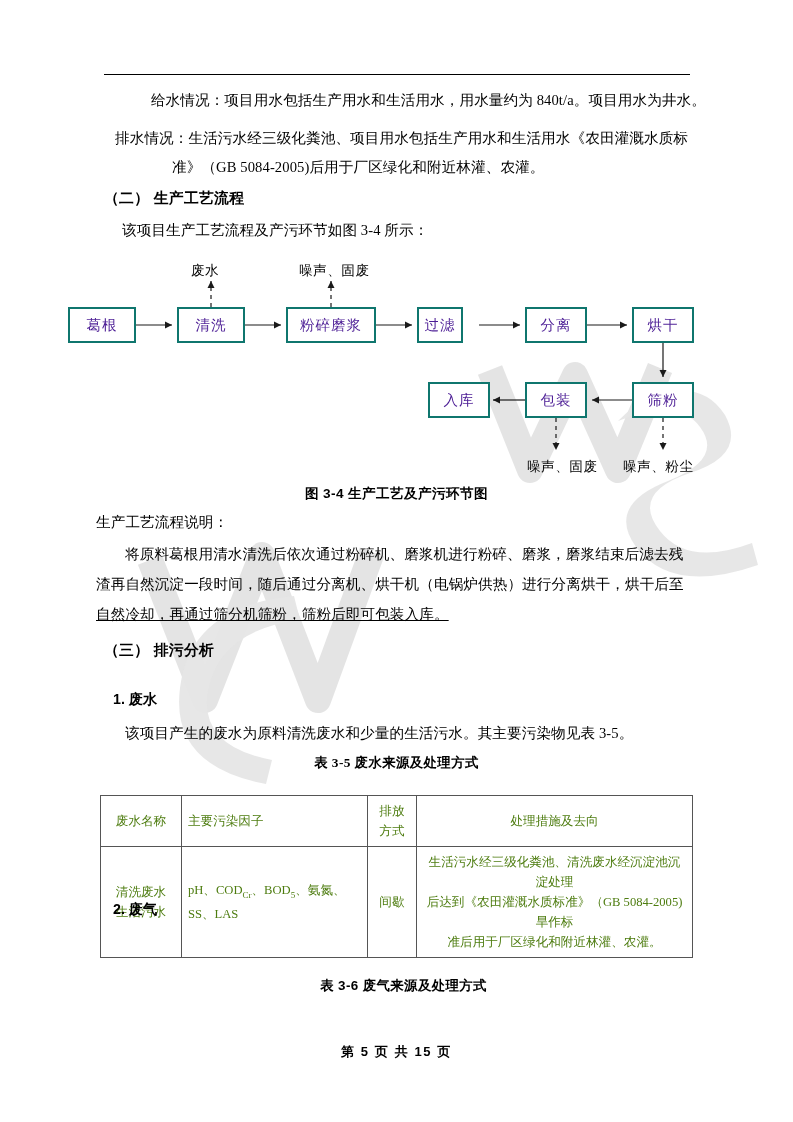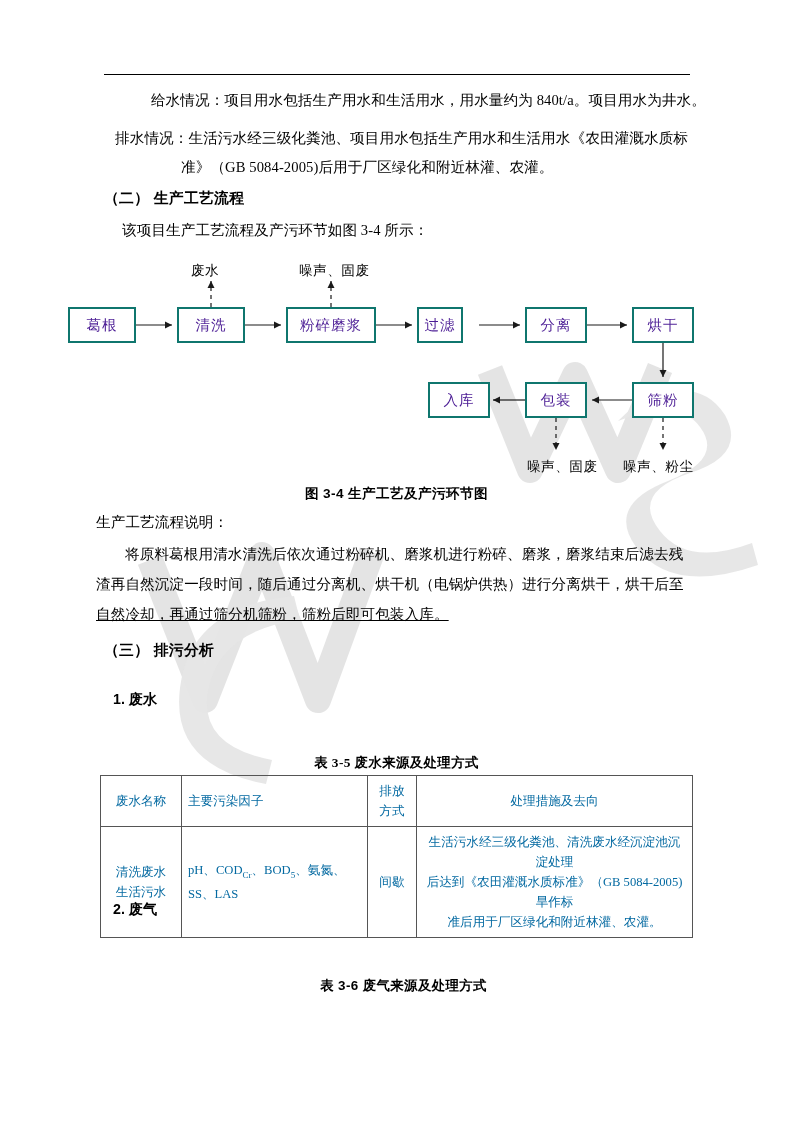--- a/index.html
+++ b/index.html
@@ -133,21 +133,22 @@
     font-family: "Liberation Sans", "DejaVu Sans", sans-serif;
     font-weight: bold;
     font-size: 13.4px;
     color: #000;
     letter-spacing: 0.4px;
   }
   table.doc-table {
     position: absolute;
     border-collapse: collapse;
     font-size: 12.6px;
-    color: #0369a1;
+    color: #4d7c0f;
+    margin-top: 20px;
   }
   table.doc-table td {
     border: 1px solid #555;
     padding: 5px 6px;
     vertical-align: middle;
     line-height: 20px;
   }
   .th-cell { text-align: center; }
   .c-name { width: 72px; text-align: center; line-height: 21px; }
   .c-factor { width: 182px; text-align: left; line-height: 22px; }
@@ -185,21 +186,21 @@
     </g>
   </svg>
 
   <div class="content">
 
     <div class="header-rule"></div>
 
     <div class="para" style="left:131px; top:86px; width:575px;text-align:right;">给水情况：项目用水包括生产用水和生活用水，用水量约为 840t/a。项目用水为井水。</div>
 
     <div class="para" style="left:115px; top:124px; width:575px;">排水情况：生活污水经三级化粪池、项目用水包括生产用水和生活用水《农田灌溉水质标</div>
-    <div class="para" style="left:181px; top:153px; width:520px;">准》（GB 5084-2005)后用于厂区绿化和附近林灌、农灌。</div>
+    <div class="para" style="left:172px; top:153px; width:520px;">准》（GB 5084-2005)后用于厂区绿化和附近林灌、农灌。</div>
 
     <div class="heading" style="left:104px; top:189px;">（二） 生产工艺流程</div>
     <div class="para" style="left:122px; top:216px; width:560px;">该项目生产工艺流程及产污环节如图 3-4 所示：</div>
 
     <div class="flow">
 
       <div class="fbox" style="left:68px;  top:57px; width:68px;  height:36px;">葛根</div>
       <div class="fbox" style="left:177px; top:57px; width:68px;  height:36px;">清洗</div>
       <div class="fbox" style="left:286px; top:57px; width:90px;  height:36px;">粉碎磨浆</div>
       <div class="fbox" style="left:417px; top:57px; width:46px;  height:36px;">过滤</div>
@@ -250,20 +251,21 @@
     <div class="fig-caption">图 3-4  生产工艺及产污环节图</div>
 
     <div class="para" style="left:96px; top:508px; width:600px;">生产工艺流程说明：</div>
     <div class="para" style="left:125px; top:540px; width:580px;">将原料葛根用清水清洗后依次通过粉碎机、磨浆机进行粉碎、磨浆，磨浆结束后滤去残</div>
     <div class="para" style="left:96px; top:570px; width:610px;">渣再自然沉淀一段时间，随后通过分离机、烘干机（电锅炉供热）进行分离烘干，烘干后至</div>
     <div class="para" style="left:96px; top:600px; width:610px;text-decoration:underline;">自然冷却，再通过筛分机筛粉，筛粉后即可包装入库。</div>
 
     <div class="heading" style="left:104px; top:641px;">（三） 排污分析</div>
 
     <div class="subheading" style="left:113px; top:690px;">1. 废水</div>
+    <div class="para" style="left:125px; top:719px; width:575px;">该项目产生的废水为原料清洗废水和少量的生活污水。其主要污染物见表 3-5。</div>
 
     <div class="tbl-caption" style="top:754px;font-family:Liberation Serif, serif;">表 3-5  废水来源及处理方式</div>
 
     <table class="doc-table" style="left:100px; top:775px; width:593px;">
       <tbody>
         <tr>
           <td class="c-name th-cell">废水名称</td>
           <td class="c-factor th-cell">主要污染因子</td>
           <td class="c-mode th-cell">
             <div>排放</div>
@@ -284,15 +286,16 @@
             <div>准后用于厂区绿化和附近林灌、农灌。</div>
           </td>
         </tr>
       </tbody>
     </table>
 
     <div class="subheading" style="left:113px; top:900px;">2. 废气</div>
 
     <div class="tbl-caption" style="top:977px;padding-left:7px;">表 3-6  废气来源及处理方式</div>
 
+    <div class="footer">第 5 页 共 15 页</div>
 
   </div>
 </div>
 
 </body></html>

